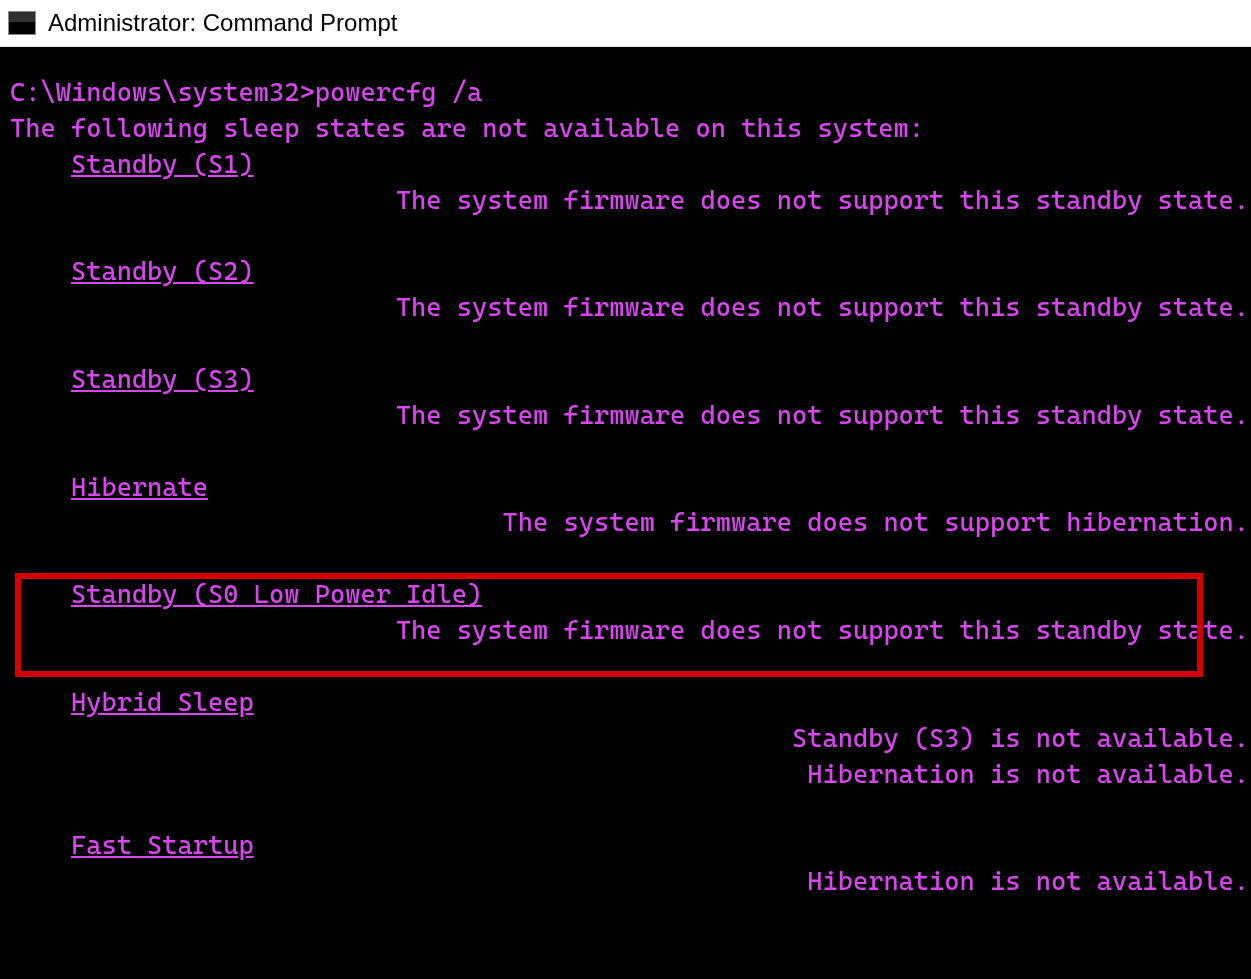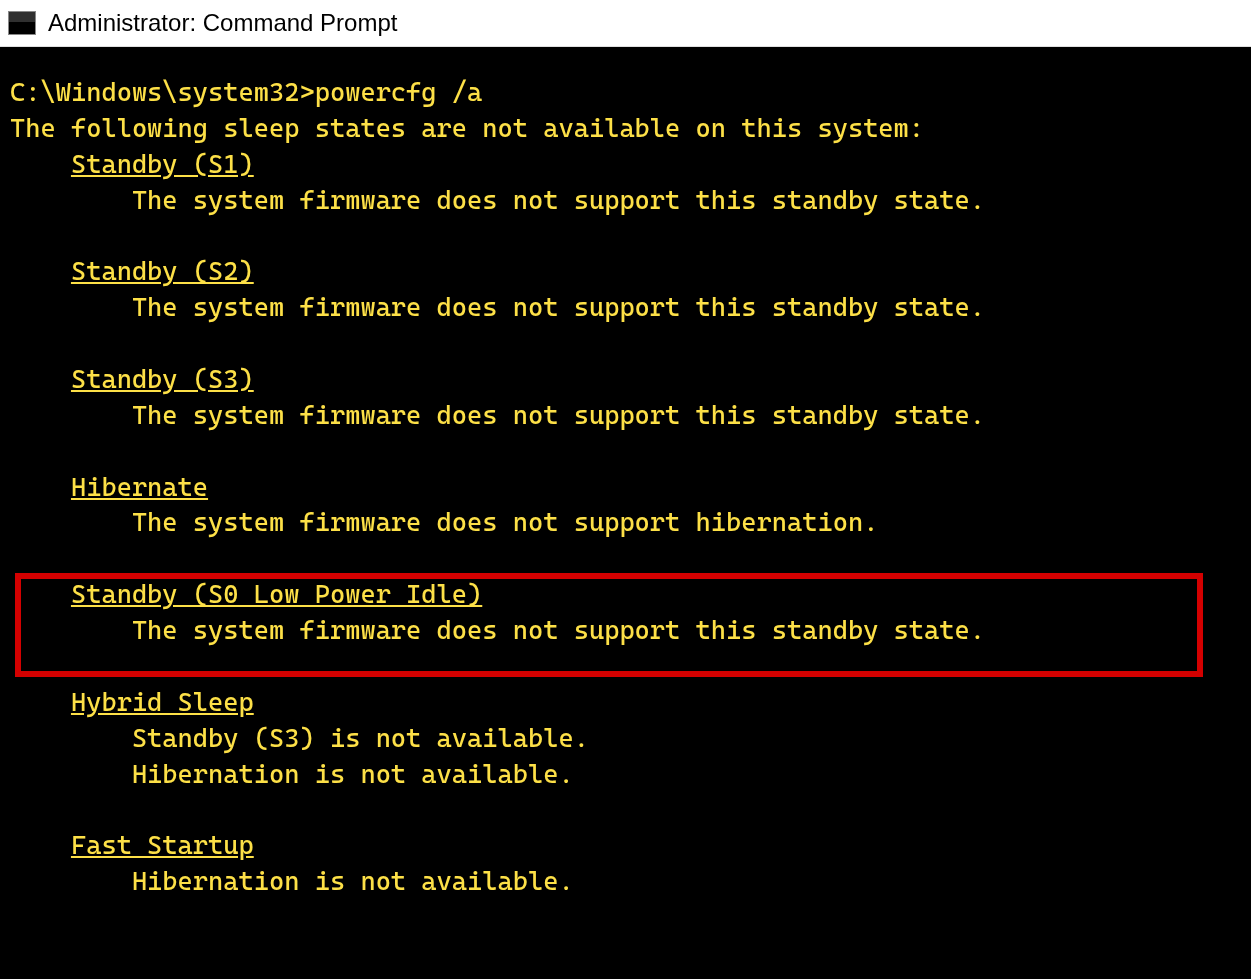--- a/index.html
+++ b/index.html
@@ -56,31 +56,31 @@
       background: #303030;
     }
     .window-title {
       font-size: 24px;
       color: #000000;
       font-weight: 400;
     }
     .client-area {
       flex: 1 1 auto;
       background: #000000;
-      color: #fde047;
+      color: #d946ef;
       font-family: Consolas, "Cascadia Mono", "Courier New", monospace;
       font-size: 26px;
       line-height: 1.38;
       padding: 28px 2px 2px 10px;
       white-space: pre;
       overflow: hidden;
       position: relative;
     }
     .indent1 { padding-left: 4ch; display: block; text-decoration: underline; }
-    .indent2 { padding-left: 8ch; display: block; }
+    .indent2 { padding-left: 8ch; display: block; text-align: right; }
     .block { display: block; padding-left: 0; }
     .blank { display: block; height: 1.38em; }
     .highlight-box {
       position: absolute;
       border: 6px solid #d40000;
       pointer-events: none;
     }
   </style>
 </head>
 <body>

